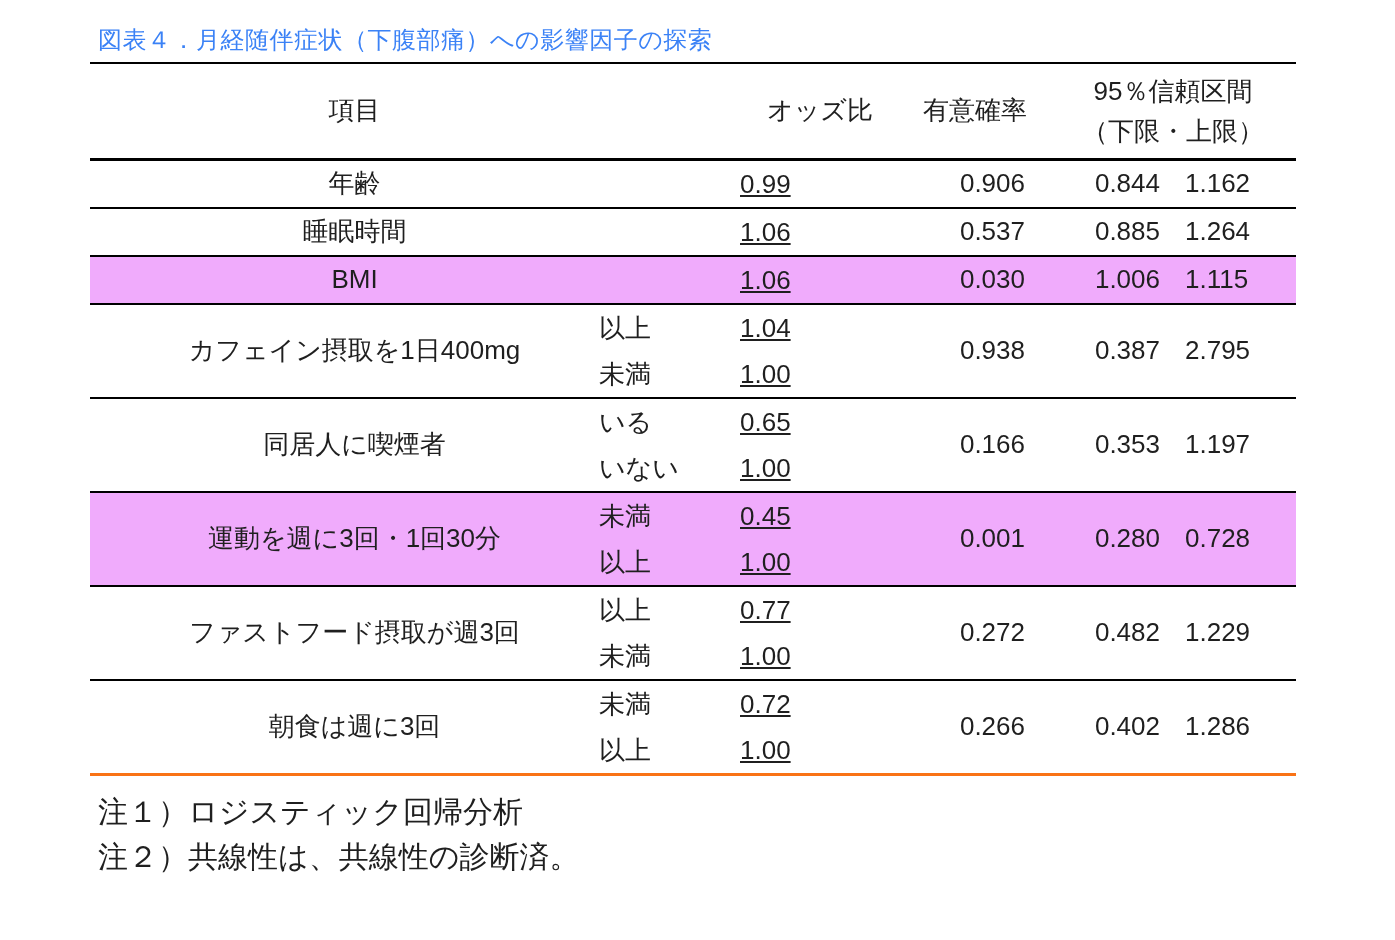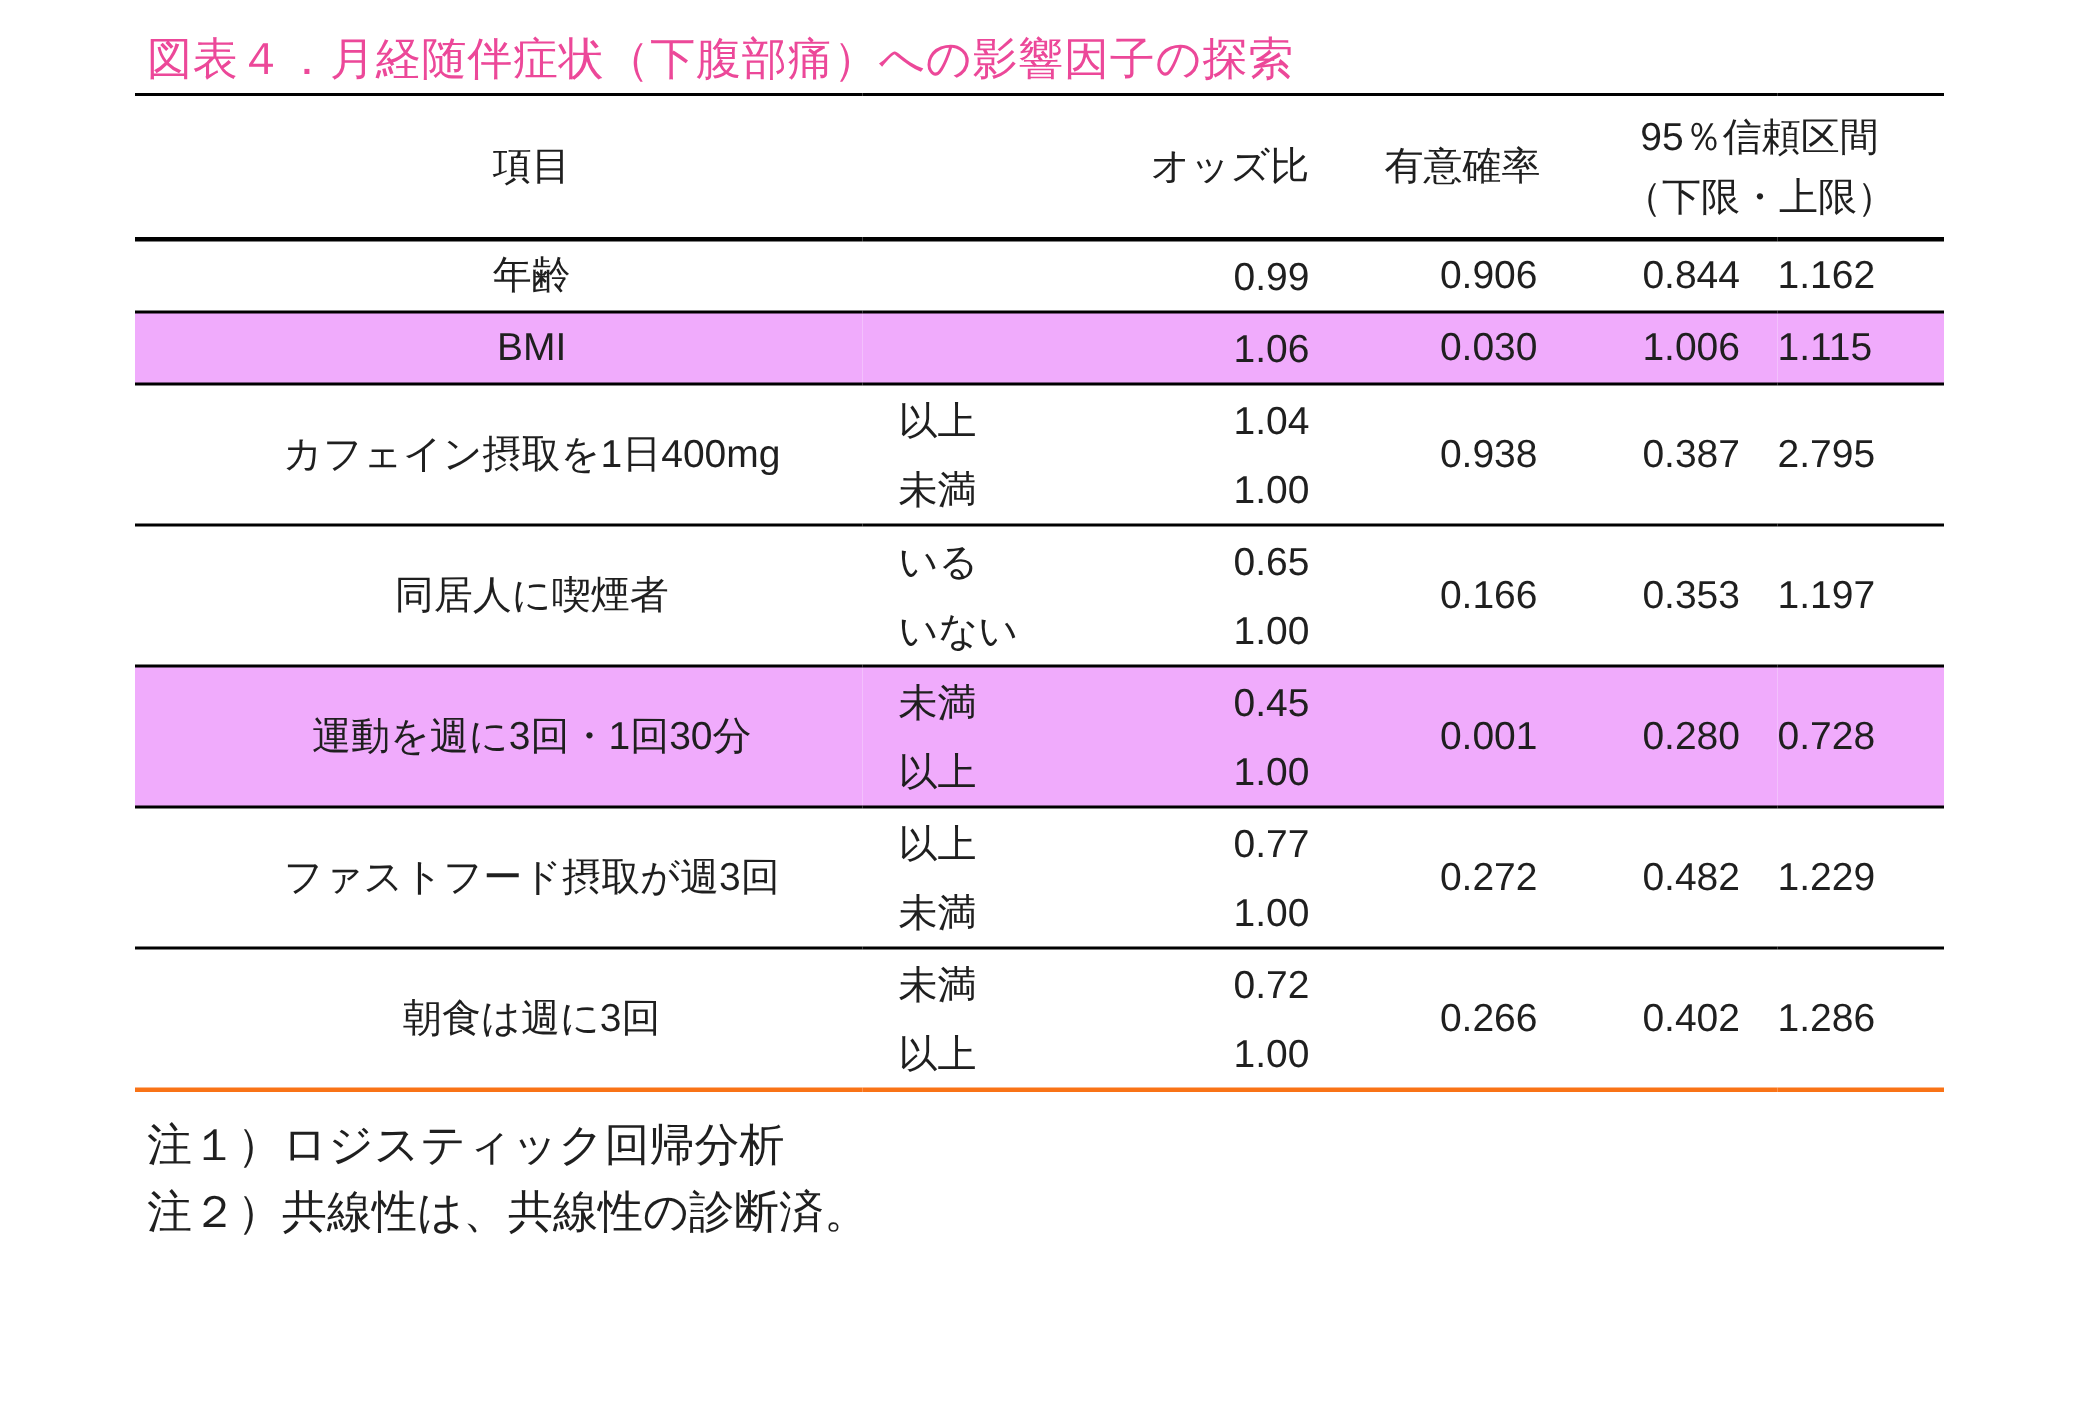--- a/index.html
+++ b/index.html
@@ -12,24 +12,24 @@
     color: #1f1f1f;
   }
   .wrap {
     position: absolute;
     left: 90px;
     top: 0;
     width: 1206px;
   }
   .title {
     margin: 24px 0 6px 8px;
-    font-size: 30px;
+    font-size: 24px;
     line-height: 32px;
     font-weight: 500;
-    color: #ec4899;
+    color: #3b82f6;
     letter-spacing: 0.5px;
   }
   table.results {
     border-collapse: collapse;
     table-layout: fixed;
     width: 1206px;
     font-size: 26px;
     border-top: 2px solid #000;
     border-bottom: 3px solid #f97316;
   }
@@ -54,21 +54,21 @@
   th.ci .ciline { line-height: 40px; height: 40px; }
 
   tbody tr { border-top: 2px solid #000; }
   tbody tr.single { height: 47px; }
   tbody tr.group  { height: 92px; }
   tr.highlight { background: #f0abfc; }
 
   td { padding: 0; vertical-align: middle; font-size: 26px; }
   td.item { text-align: center; padding-left: 44px; margin-top: 44px; }
   td.sub  { text-align: left;  padding-left: 24px; }
-  td.odds { text-align: right; padding-right: 27px; }
+  td.odds { padding-right: 27px; text-decoration: underline; }
   td.sig  { text-align: right; padding-right: 25px; }
   td.cil  { text-align: right; padding-right: 25px; }
   td.cih  { text-align: left; padding-right: 6px; }
   .line { height: 46px; line-height: 46px; }
 
   .notes { margin: 13px 0 0 8px; font-size: 30px; }
   .note  { line-height: 45px; height: 45px; }
 </style>
 </head>
 <body>
@@ -104,20 +104,32 @@
     <td class="sub">
             <div class="line"></div>
           </td>
     <td class="odds">
             <div class="line">0.99</div>
           </td>
     <td class="sig">0.906</td>
     <td class="cil">0.844</td>
     <td class="cih">1.162</td>
   </tr>
+        <tr class="single">
+    <td class="item">睡眠時間</td>
+    <td class="sub">
+            <div class="line"></div>
+          </td>
+    <td class="odds">
+            <div class="line">1.06</div>
+          </td>
+    <td class="sig">0.537</td>
+    <td class="cil">0.885</td>
+    <td class="cih">1.264</td>
+  </tr>
         <tr class="single highlight">
     <td class="item">BMI</td>
     <td class="sub">
             <div class="line"></div>
           </td>
     <td class="odds">
             <div class="line">1.06</div>
           </td>
     <td class="sig">0.030</td>
     <td class="cil">1.006</td>

